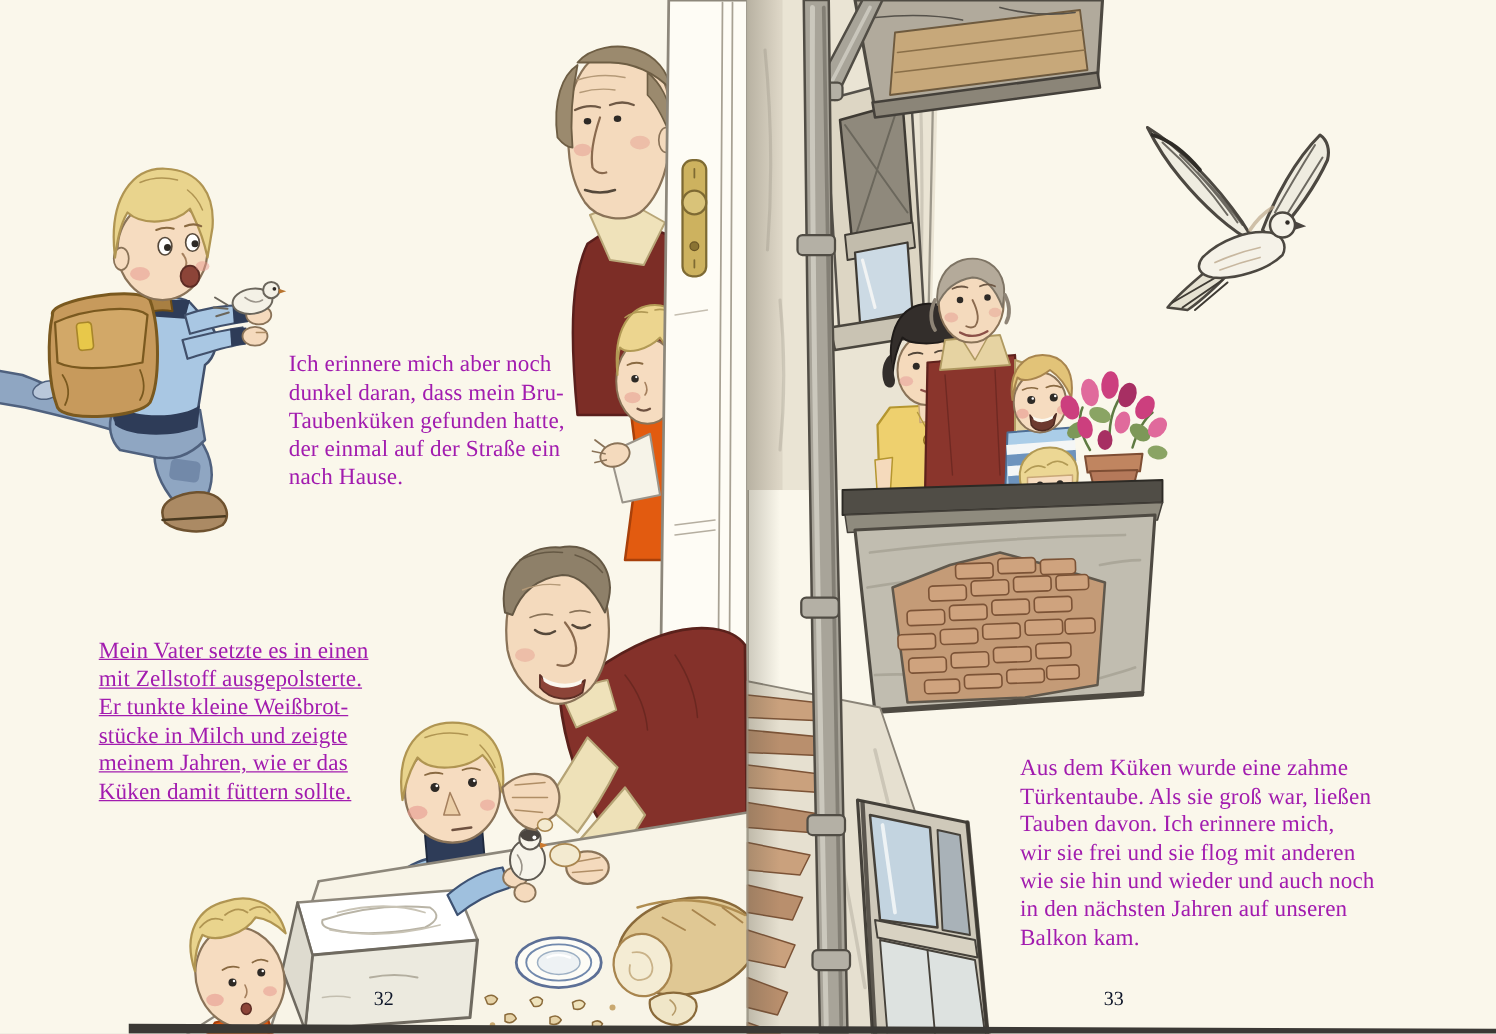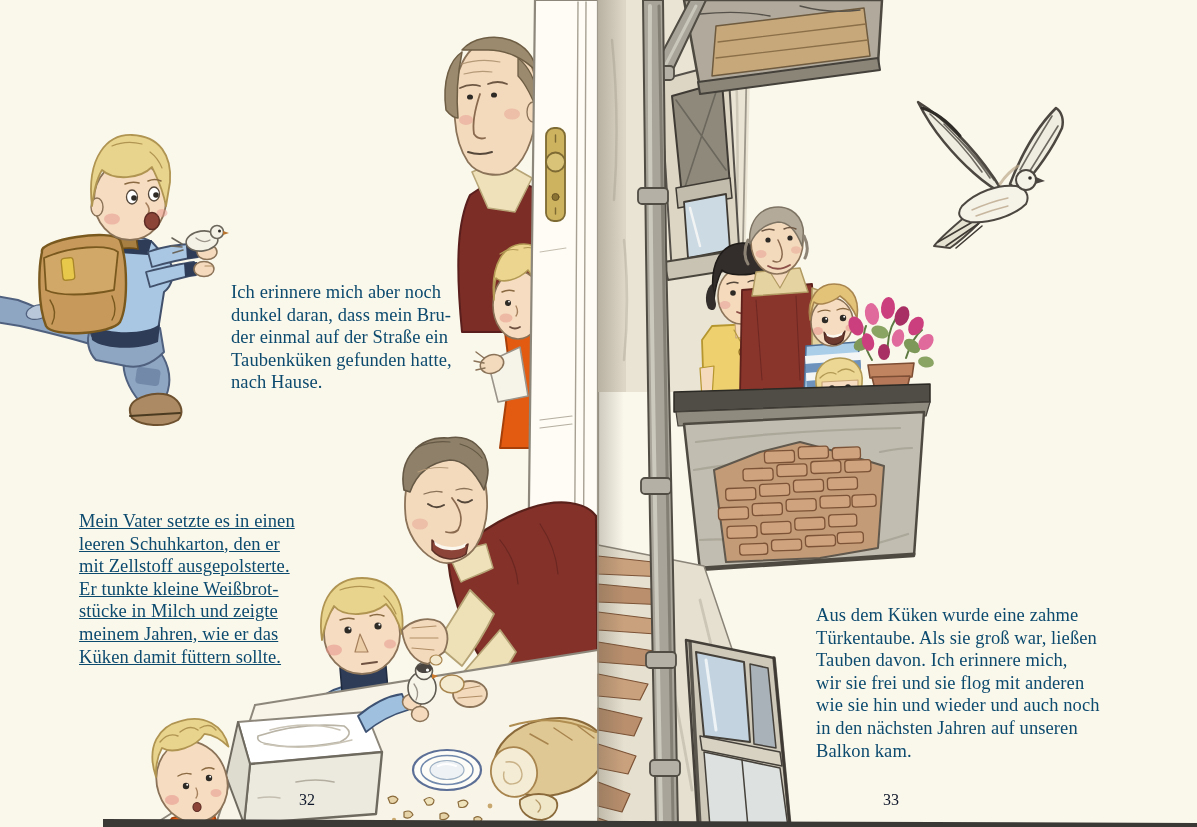--- a/index.html
+++ b/index.html
@@ -2,21 +2,21 @@
 <html><head>
 <meta charset="utf-8">
 <style>
   html,body{margin:0;padding:0;background:#e8e4d8;}
   .spread{
     position:relative;width:1197px;height:827px;overflow:hidden;
     background:#faf7eb;
     font-family:"Liberation Serif","DejaVu Serif",serif;
   }
   .illo{position:absolute;left:0;top:0;z-index:1;}
-  .para{position:absolute;z-index:2;color:#0c4a6e;
+  .para{position:absolute;z-index:2;color:#a21caf;
         font-size:18.5px;line-height:22.6px;letter-spacing:.1px;}
   .para div{white-space:nowrap;}
   #para1{left:231px;top:281px;}
   #para2{left:79px;top:510px;text-decoration:underline;}
   #para3{left:816px;top:604px;}
   .pagenum{position:absolute;z-index:3;color:#0f172a;font-size:16px;
            width:28px;text-align:center;}
   #pn-left{left:293px;top:791px;}
   #pn-right{left:877px;top:791px;}
 </style>
@@ -465,28 +465,27 @@
   <rect x="598" y="0" width="26" height="827" fill="url(#gutterGrad)"></rect>
   <path d="M598 0 L598 827" stroke="#b5af9f" stroke-width="1.5" opacity="0.6"></path>
 
   <path d="M103 819 L1197 823 L1197 827 L103 827 Z" fill="#3b3935"></path>
 
 </svg>
 
 <div class="para" id="para1">
   <div>Ich erinnere mich aber noch</div>
   <div>dunkel daran, dass mein Bru-</div>
+  <div>Taubenküken gefunden hatte,</div>
   <div>der einmal auf der Straße ein</div>
-  <div>Taubenküken gefunden hatte,</div>
   <div>nach Hause.</div>
 </div>
 
 <div class="para" id="para2">
   <div>Mein Vater setzte es in einen</div>
-  <div>leeren Schuhkarton, den er</div>
   <div>mit Zellstoff ausgepolsterte.</div>
   <div>Er tunkte kleine Weißbrot-</div>
   <div>stücke in Milch und zeigte</div>
   <div>meinem Jahren, wie er das</div>
   <div>Küken damit füttern sollte.</div>
 </div>
 
 <div class="para" id="para3">
   <div>Aus dem Küken wurde eine zahme</div>
   <div>Türkentaube. Als sie groß war, ließen</div>

